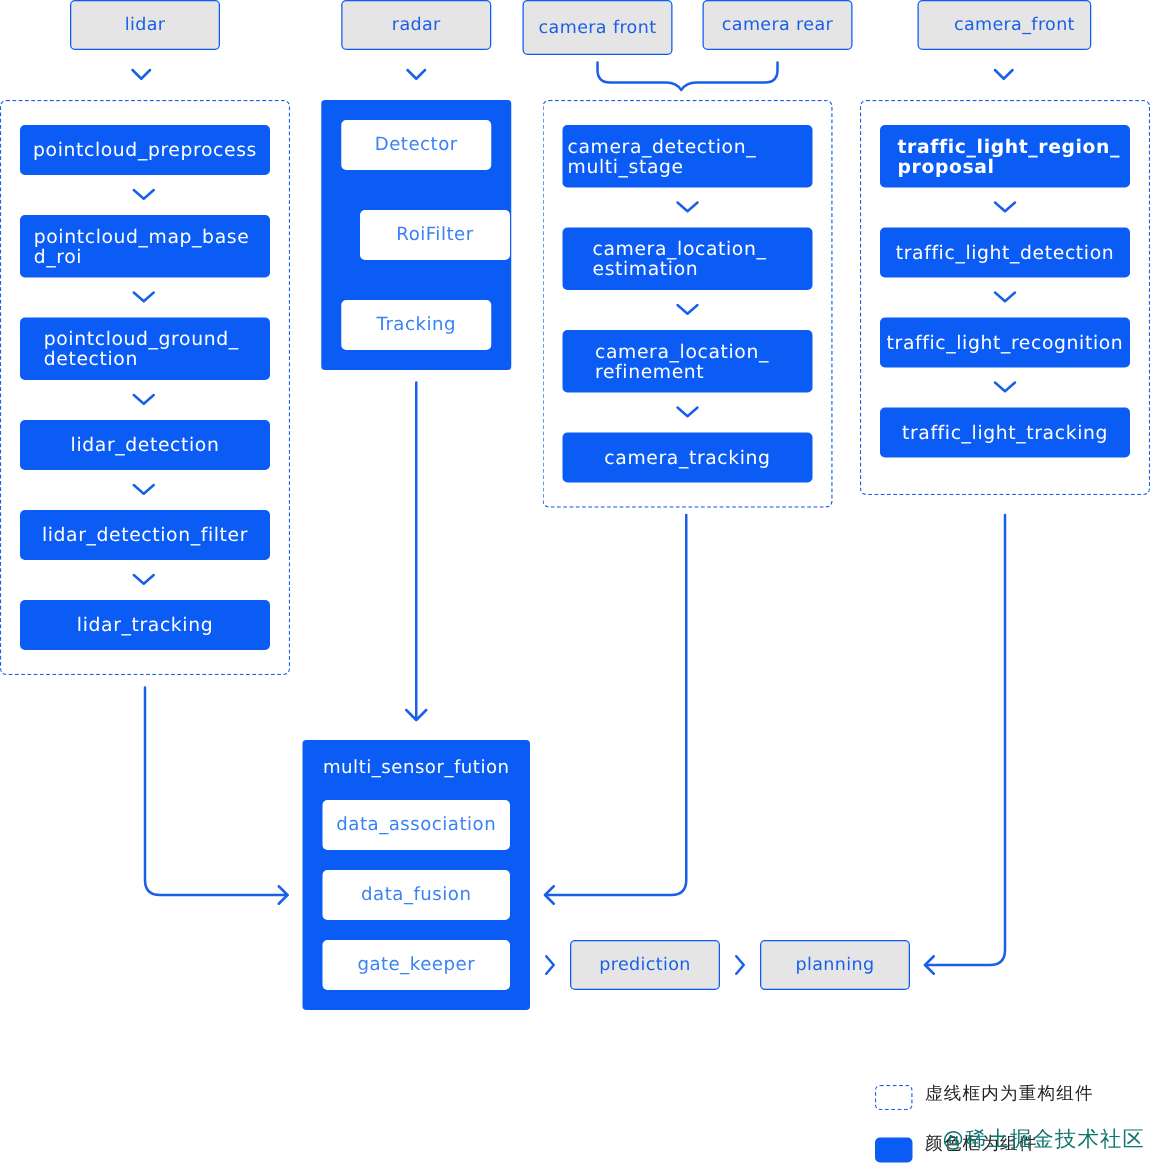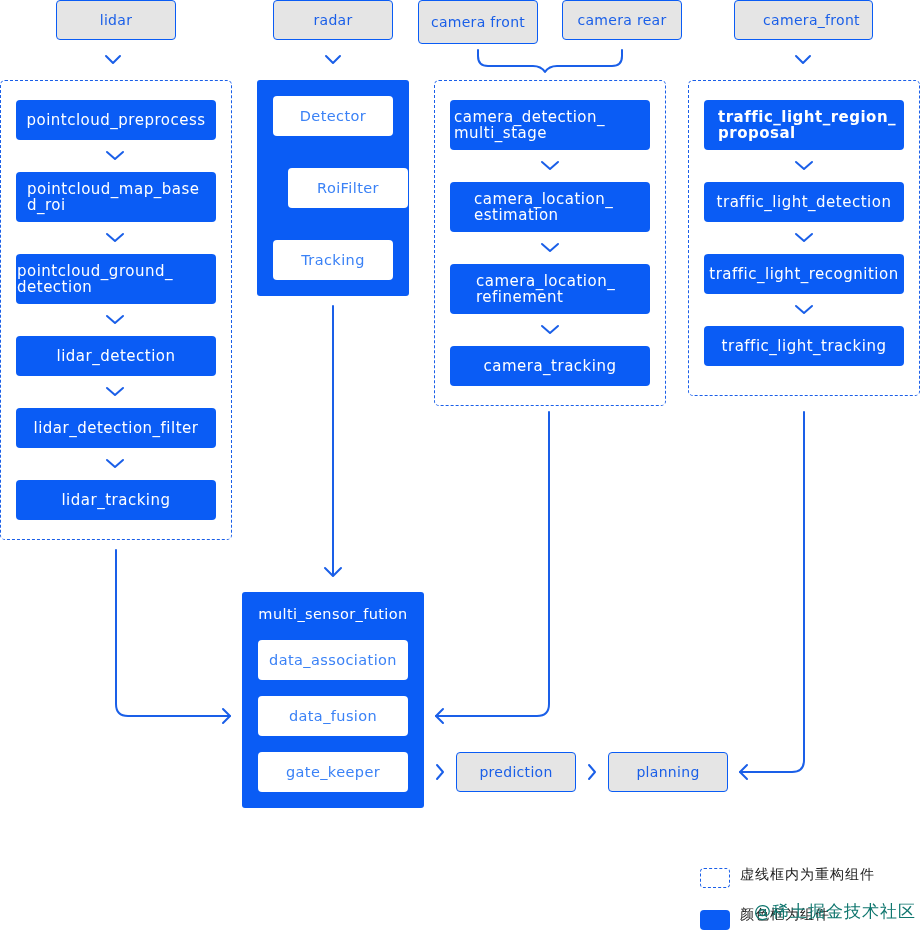--- a/index.html
+++ b/index.html
@@ -81,21 +81,21 @@
 <div class="abs src" style="left:734px;top:0;width:139px;height:40px;padding-left:16px;">
     <span>camera_front</span>
   </div>
 
 <div class="abs dash" style="left:0;top:80px;width:232px;height:460px;"></div>
 <div class="abs blk" style="left:16px;top:100px;width:200px;height:40px;">
     <span>pointcloud_preprocess</span>
   </div>
 <div class="abs blk left" style="left:16px;top:172px;width:200px;height:50px;white-space:pre;padding-left:11px;"><span style="white-space:pre;">pointcloud_map_base
 d_roi</span></div>
-<div class="abs blk left" style="left:16px;top:254px;width:200px;height:50px;padding-left:1px;">
+<div class="abs blk left" style="left:16px;top:254px;width:200px;height:50px;padding-left:19px;">
     <span style="white-space:pre;">pointcloud_ground_
 detection</span>
   </div>
 <div class="abs blk" style="left:16px;top:336px;width:200px;height:40px;">
     <span>lidar_detection</span>
   </div>
 <div class="abs blk" style="left:16px;top:408px;width:200px;height:40px;">
     <span>lidar_detection_filter</span>
   </div>
 <div class="abs blk" style="left:16px;top:480px;width:200px;height:40px;">

